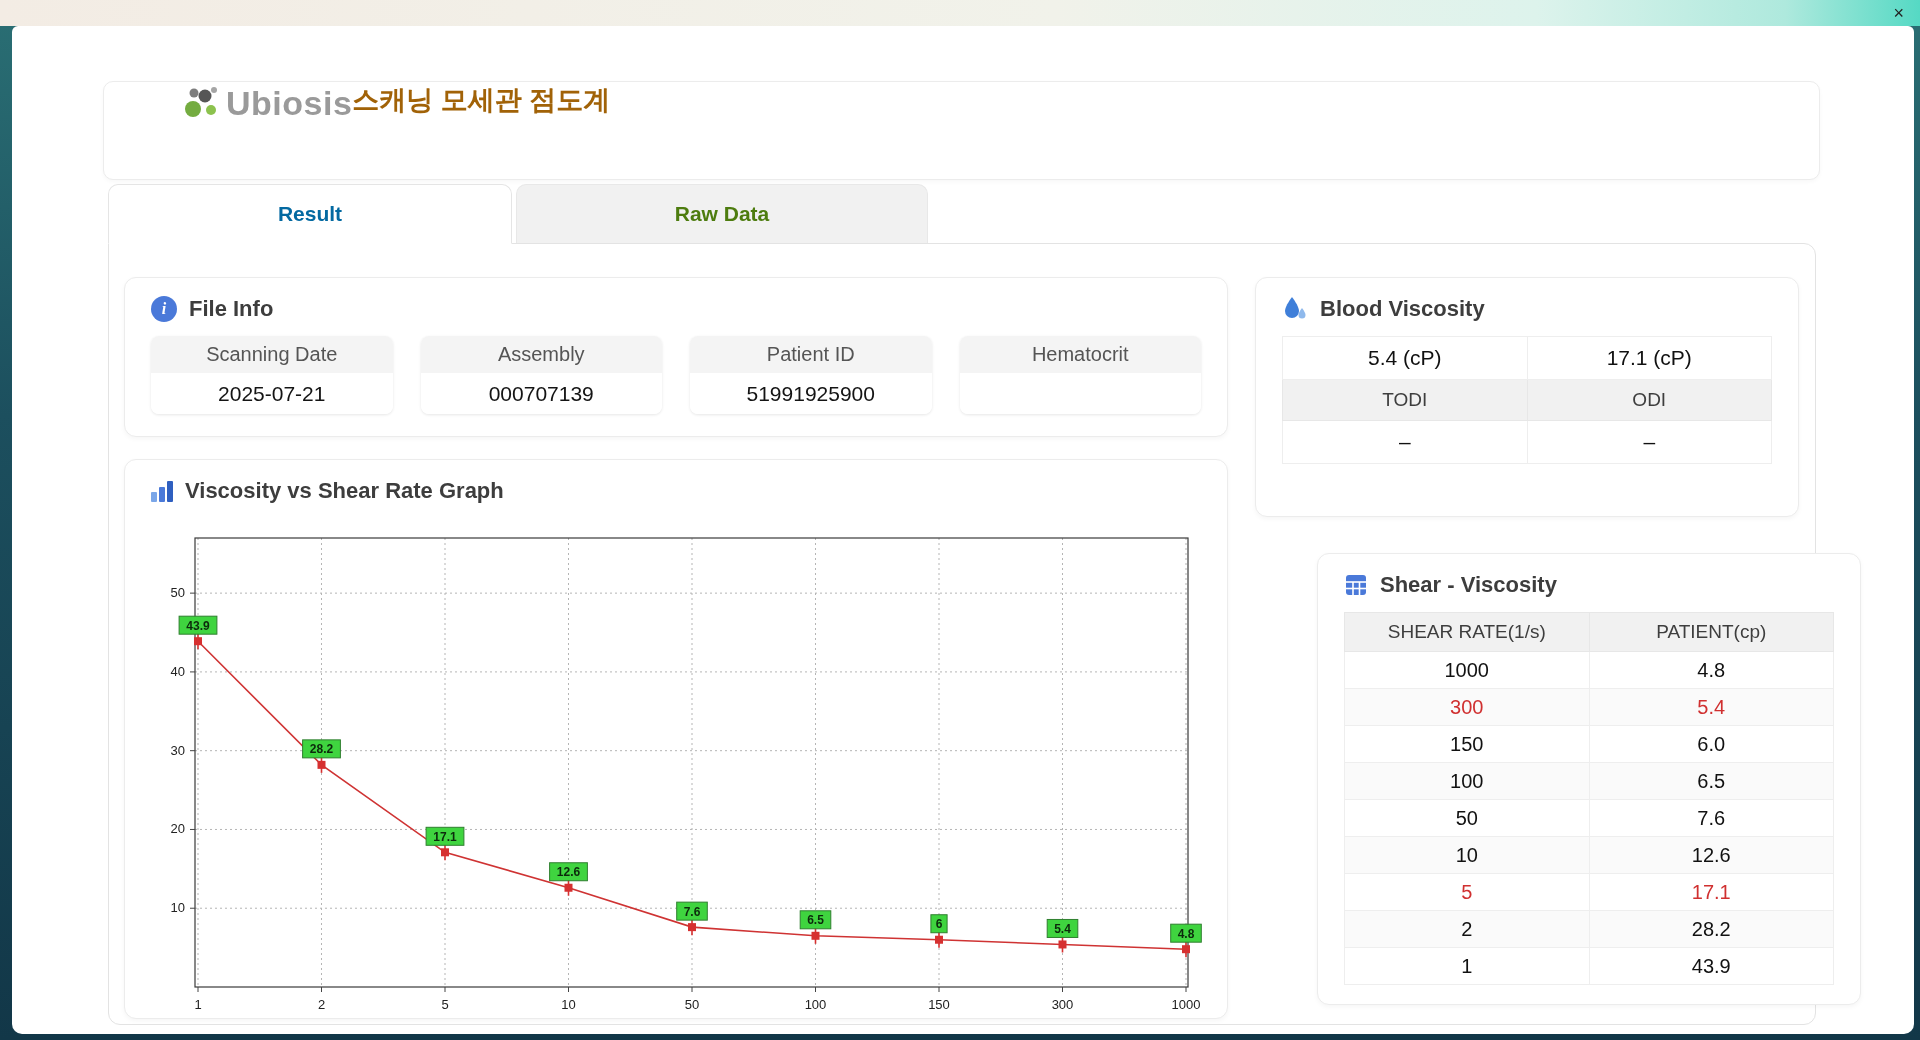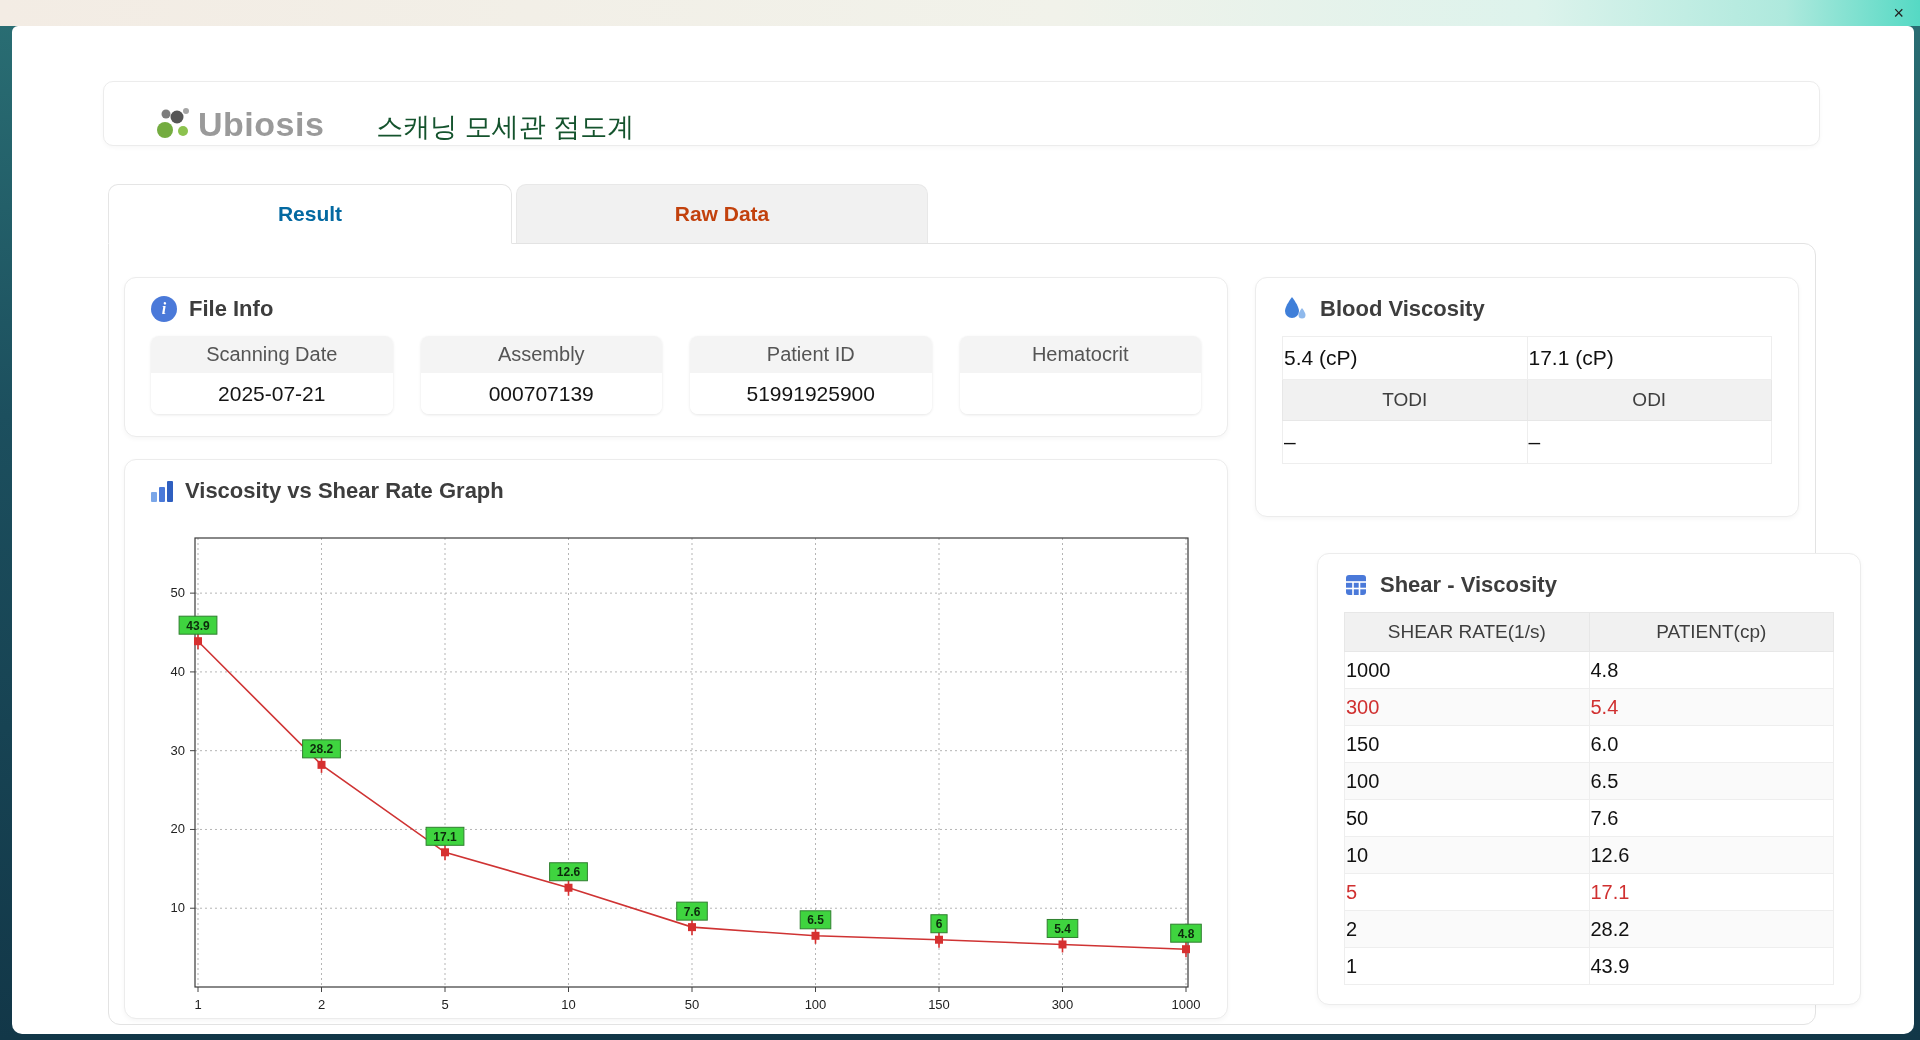--- a/index.html
+++ b/index.html
@@ -12,32 +12,32 @@
   .top-strip{
     position:absolute;top:0;left:0;width:1920px;height:26px;
     background:linear-gradient(90deg,#f3ece4 0%,#f1f2ea 55%,#ddf3ec 80%,#aee9dd 93%,#55d9c4 100%);
   }
   .close-btn{position:absolute;right:16px;top:2px;font-size:18px;color:#222;line-height:22px;cursor:default;}
   .window{
     position:absolute;left:12px;top:26px;width:1902px;height:1008px;
     background:#fff;border-radius:6px 6px 10px 10px;
   }
   .header-card{
-    position:absolute;left:91px;top:55px;width:1717px;height:65px;
+    position:absolute;left:91px;top:55px;width:1717px;height:99px;
     border:1px solid #ececec;border-radius:10px;box-shadow:0 2px 4px rgba(0,0,0,.03);
-    display:flex;align-items:flex-end;box-sizing:border-box;background:#fff;
+    display:flex;align-items:flex-start;box-sizing:border-box;background:#fff;padding-left:28px;
   }
   .logo{display:flex;align-items:center;gap:6px;margin-left:46px;}
   .logo-text{font-size:34px;color:#9a9a9a;font-weight:600;letter-spacing:.5px;}
-  .app-title{margin-left:52px;font-size:27px;font-weight:400;color:#14532d;}
+  .app-title{font-size:27px;font-weight:700;color:#a16207;}
   .tabs{position:absolute;left:96px;top:158px;display:flex;gap:4px;z-index:3;}
   .tab{display:flex;align-items:center;justify-content:center;border-radius:10px 10px 0 0;
        font-size:21px;font-weight:700;box-sizing:border-box;cursor:default;}
   .tab.active{width:404px;height:60px;background:#fff;border:1px solid #e5e5e5;border-bottom:1px solid #fff;color:#0369a1;z-index:4;}
-  .tab.inactive{width:412px;height:59px;background:#f1f1f1;border:1px solid #e8e8e8;border-bottom:none;color:#c2410c;}
+  .tab.inactive{width:412px;height:59px;background:#f1f1f1;border:1px solid #e8e8e8;border-bottom:none;color:#4d7c0f;}
   .panel{
     position:absolute;left:96px;top:217px;width:1708px;height:782px;
     border:1px solid #e3e3e3;border-radius:0 12px 12px 12px;background:#fff;z-index:2;box-sizing:border-box;
   }
   .card{position:absolute;background:#fff;border:1px solid #ececec;border-radius:12px;
         box-shadow:0 2px 5px rgba(0,0,0,.04);box-sizing:border-box;}
   .file-info-card{left:15px;top:33px;width:1104px;height:160px;}
   .graph-card{left:15px;top:215px;width:1104px;height:560px;}
   .bv-card{left:1146px;top:33px;width:544px;height:240px;}
   .shear-card{left:1208px;top:309px;width:544px;height:452px;}
@@ -49,21 +49,21 @@
   .bars-icon i{display:block;width:6px;border-radius:1px;}
   .bars-icon .b1{height:10px;background:#7aa6e8;}
   .bars-icon .b2{height:15px;background:#4a79d9;}
   .bars-icon .b3{height:21px;background:#2f5fc0;}
   .fields{display:flex;gap:28px;margin:14px 26px 0;}
   .field{flex:1;border-radius:8px;overflow:hidden;box-shadow:0 1px 3px rgba(0,0,0,.10);}
   .field-label{height:37px;background:#f4f4f4;display:flex;align-items:center;justify-content:center;font-size:20px;color:#555;}
   .field-value{height:41px;background:#fff;display:flex;align-items:center;justify-content:center;font-size:21px;color:#141414;}
   .data-table{width:calc(100% - 52px);margin:14px 26px 0;border-collapse:collapse;table-layout:fixed;}
   .data-table th{background:#f1f1f1;font-weight:400;font-size:19px;color:#3e3e3e;height:38px;border:1px solid #e7e7e7;text-align:center;}
-  .data-table td{font-size:21px;color:#111;height:40px;text-align:left;border:1px solid #eee;background:#fff;}
+  .data-table td{font-size:21px;color:#111;height:40px;text-align:center;border:1px solid #eee;background:#fff;}
   .shear-table th{height:36px;}
   .shear-table td{height:34px;font-size:20px;}
   .shear-table tbody tr:nth-child(even) td{background:#fafafa;}
   .shear-table tr.hl td{color:#d03030;}
   #chart-svg{position:absolute;left:0;top:60px;width:1104px;height:500px;}
 </style>
 </head>
 <body>
 
 <div class="top-strip">

